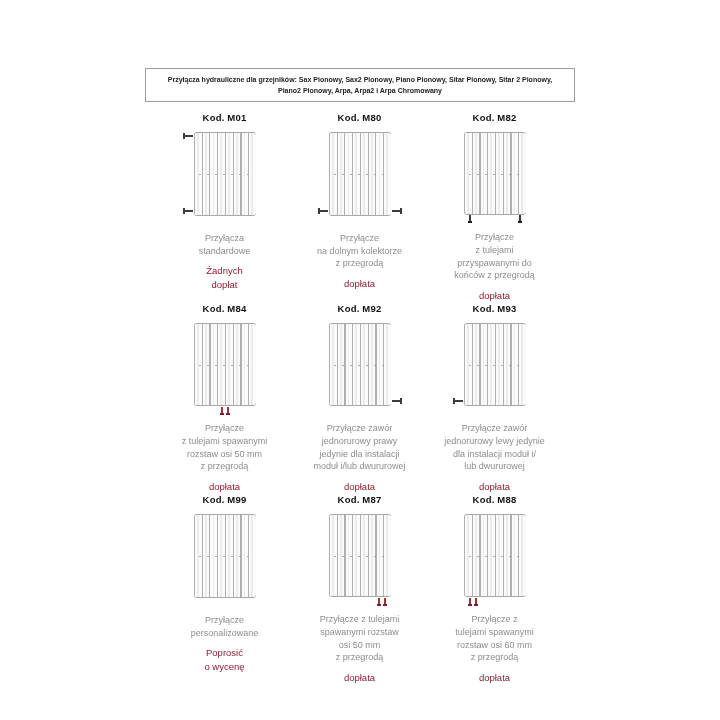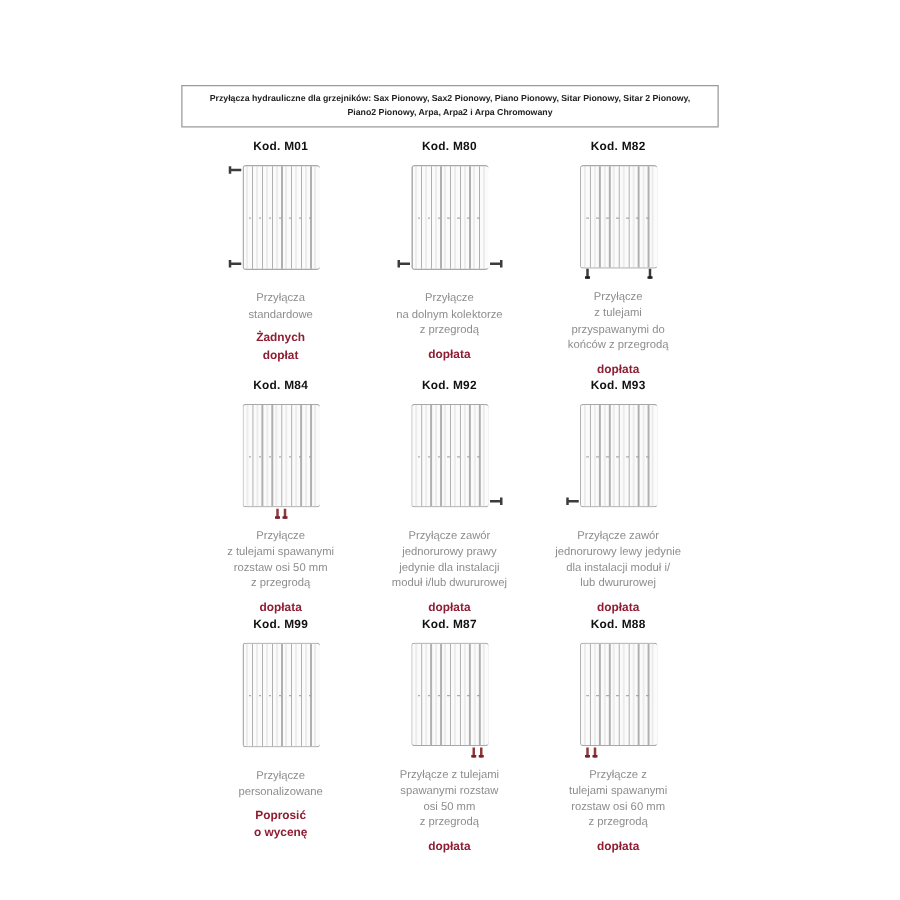--- a/index.html
+++ b/index.html
@@ -58,21 +58,21 @@
   .radiator[data-conn="bottom-center-pair"] .p-c{display:flex;}
   .radiator[data-conn="bottom-right"] .h-br{display:block;}
   .radiator[data-conn="bottom-left"] .h-bl{display:block;}
   .radiator[data-conn="bottom-right-pair"] .p-r{display:flex;}
   .radiator[data-conn="bottom-left-pair"] .p-l{display:flex;}
   .desc{
     margin-top:16px;font-size:9px;line-height:1.4;color:#8d8d8d;
     text-align:center;white-space:pre-line;
   }
   .price{
-    margin-top:7px;font-size:9.5px;font-weight:bold;color:#8e1d32;
+    margin-top:7px;font-size:9.5px;font-weight:normal;color:#8e1d32;
     text-align:center;white-space:pre-line;line-height:1.5;
   }
 </style>
 </head>
 <body>
 
 <div class="sheet">
 
   <div class="header-box">Przyłącza hydrauliczne dla grzejników: Sax Pionowy, Sax2 Pionowy, Piano Pionowy, Sitar Pionowy, Sitar 2 Pionowy, Piano2 Pionowy, Arpa, Arpa2 i Arpa Chromowany</div>
 

